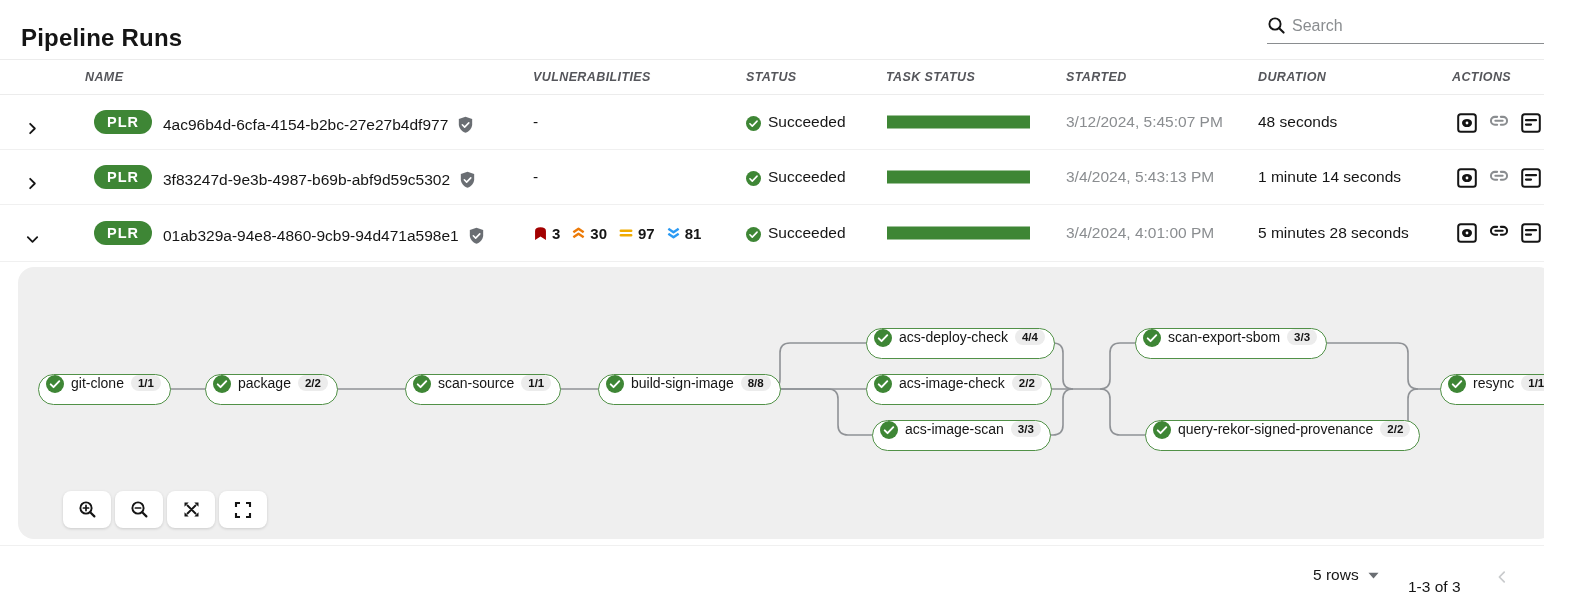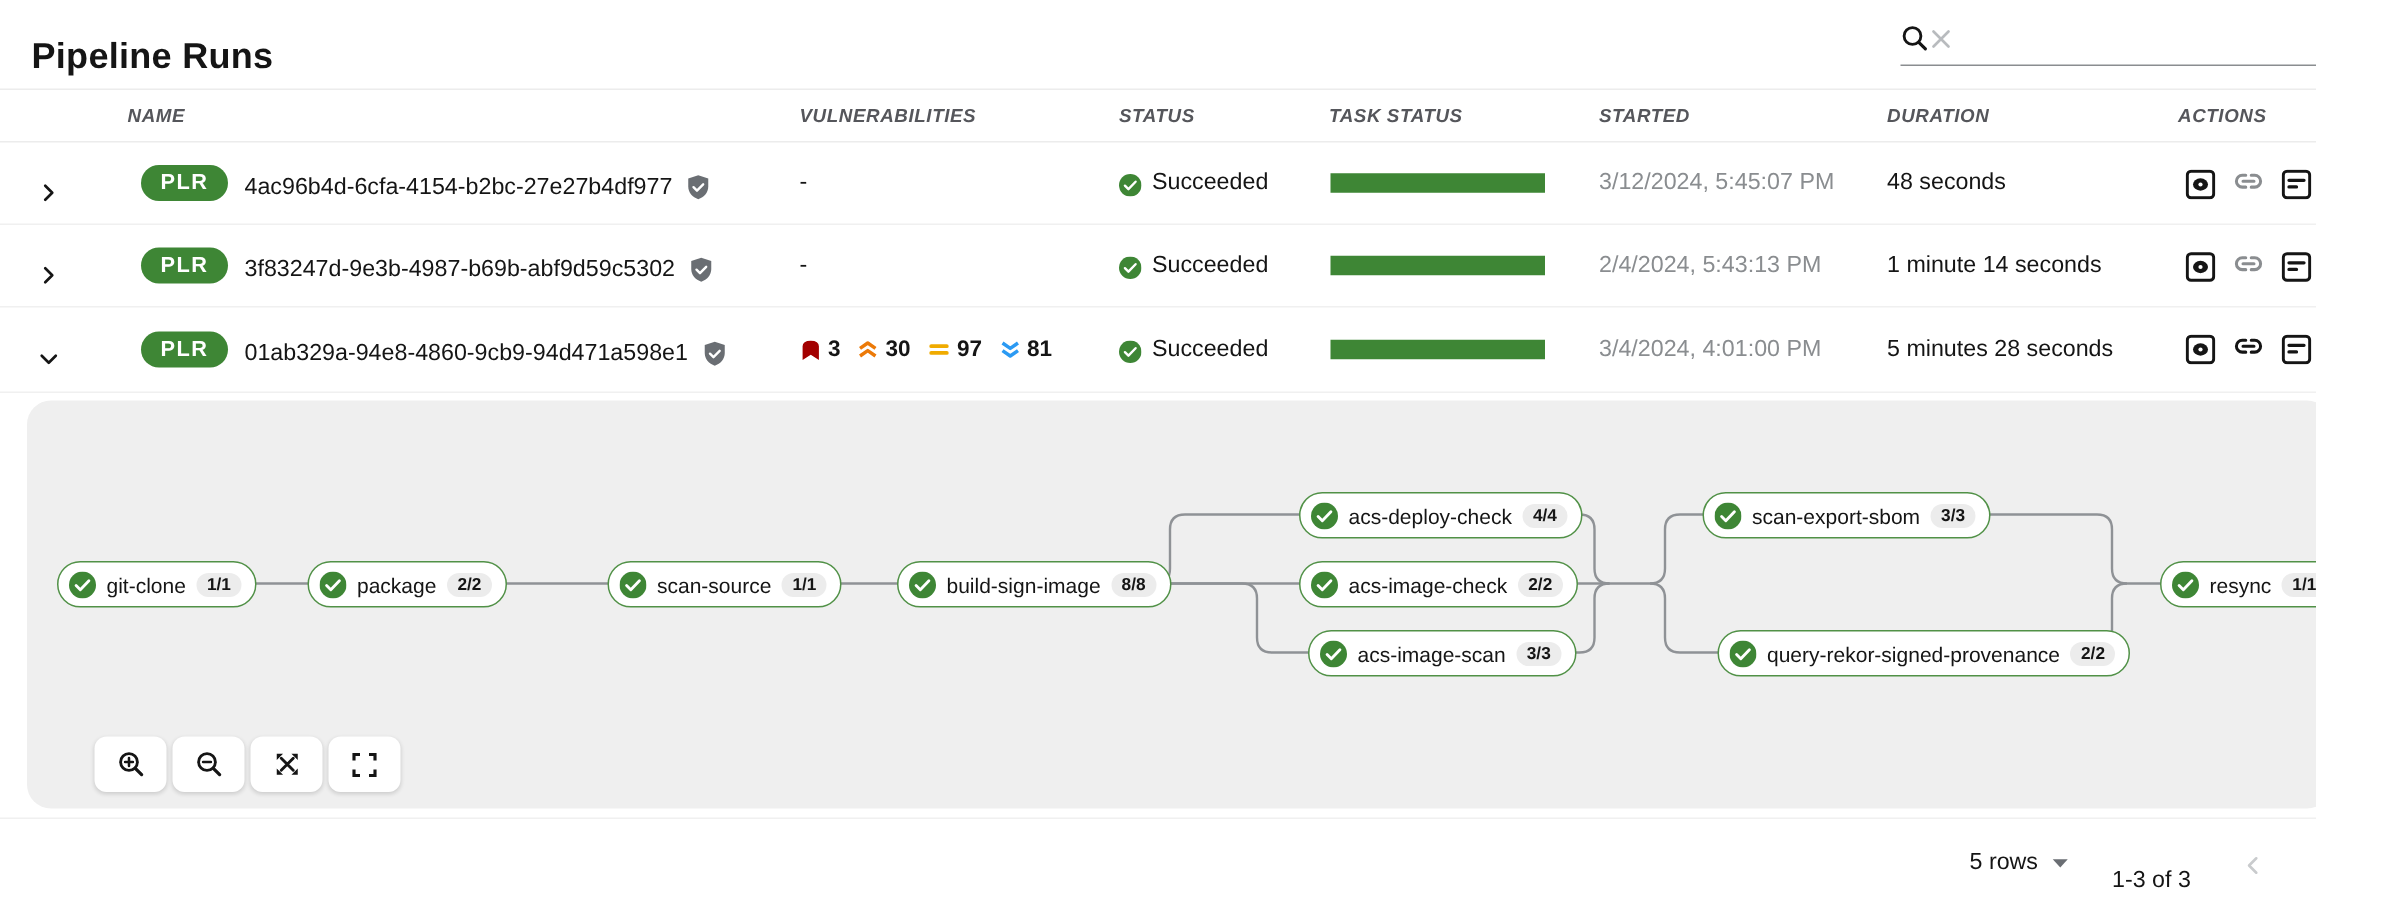--- a/index.html
+++ b/index.html
@@ -27,21 +27,21 @@
   .started-txt { font-size:15.5px; color:#8a8d90; }
   .duration-txt { font-size:15.5px; }
   .actions { left:1457px; gap:11px; }
   .sev-group { display:flex; align-items:center; gap:4px; margin-right:11px; }
   .sev-num { font-size:15px; font-weight:bold; }
 
   
   .viz-panel { position:absolute; left:18px; top:267px; width:1536px; height:272px; background:#efefef; border-radius:16px; }
   .viz-row-border { position:absolute; left:0; top:545px; width:1592px; border-bottom:1px solid #f0f0f0; }
   .edges { position:absolute; left:0; top:0; }
-  .task-node { position:absolute; height:31px; display:inline-flex; align-items:center; gap:7px; background:#fff;
+  .task-node { position:absolute; height:31px; display:inline-flex; align-items:flex-start; gap:7px; background:#fff;
                border:1.5px solid #519147; border-radius:16px; padding:0 9px 0 7px; font-size:14px; cursor:pointer; white-space:nowrap; }
   .task-badge { background:#ececec; color:#151515; border-radius:10px; padding:2px 7px; font-size:11.5px; font-weight:bold; }
   .viz-btn { position:absolute; width:48px; height:37px; top:224px; background:#fff; border:0; border-radius:8px;
              box-shadow:0 1px 3px rgba(0,0,0,.15); display:flex; align-items:center; justify-content:center; cursor:pointer; }
 
   
   .rows-select { position:absolute; left:1313px; top:566px; display:flex; align-items:center; gap:9px; font-size:15.5px; cursor:pointer; }
   .page-range { position:absolute; left:1408px; top:566px; font-size:15.5px;margin-top:12px; }
   .pg-btn { position:absolute; top:563px; width:28px; height:28px; }
 </style>
@@ -52,20 +52,21 @@
 
   <h1 class="page-title">Pipeline Runs</h1>
 
   <div class="searchbox">
     <span class="icon-btn">
       <svg width="19" height="19" viewBox="0 0 19 19">
           <circle cx="8" cy="8" r="5.6" fill="none" stroke="#151515" stroke-width="1.9"></circle>
           <path d="M12.2 12.2l4.4 4.4" stroke="#151515" stroke-width="2.1" stroke-linecap="round"></path>
         </svg>
     </span>
+    <input type="text" value="" placeholder="Search" style="">
     <button class="icon-btn">
       <svg width="16" height="16" viewBox="0 0 16 16">
           <path d="M3 3l10 10M13 3L3 13" stroke="#b8bbbe" stroke-width="1.8" stroke-linecap="round"></path>
         </svg>
     </button>
   </div>
 
   <div class="thead">
     <span class="th" style="left:85px">NAME</span>
     <span class="th" style="left:533px">VULNERABILITIES</span>
@@ -143,21 +144,21 @@
     </span>
     <span class="cell" style="left:533px;font-size:15.5px">-</span>
     <span class="cell" style="left:746px">
       <svg width="15" height="15" viewBox="0 0 16 16">
           <circle cx="8" cy="8" r="8" fill="#3e8635"></circle>
           <path d="M4.2 8.3l2.5 2.5 5.1-5.3" fill="none" stroke="#fff" stroke-width="1.7" stroke-linecap="round" stroke-linejoin="round"></path>
         </svg>
       <span class="status-txt">Succeeded</span>
     </span>
     <span class="cell taskbar"></span>
-    <span class="cell started-txt" style="left:1066px">2/4/2024, 5:43:13 PM</span>
+    <span class="cell started-txt" style="left:1066px">3/4/2024, 5:43:13 PM</span>
     <span class="cell duration-txt" style="left:1258px">1 minute 14 seconds</span>
     <span class="cell actions">
       <button class="icon-btn">
           <svg width="20" height="20" viewBox="0 0 20 20">
             <rect x="1.2" y="1.2" width="17.6" height="17.6" rx="2.5" fill="none" stroke="#151515" stroke-width="2"></rect>
             <ellipse cx="10" cy="10" rx="5" ry="4.1" fill="#151515"></ellipse>
             <circle cx="10" cy="10" r="1.4" fill="#fff"></circle>
           </svg>
         </button>
       <button class="icon-btn">

